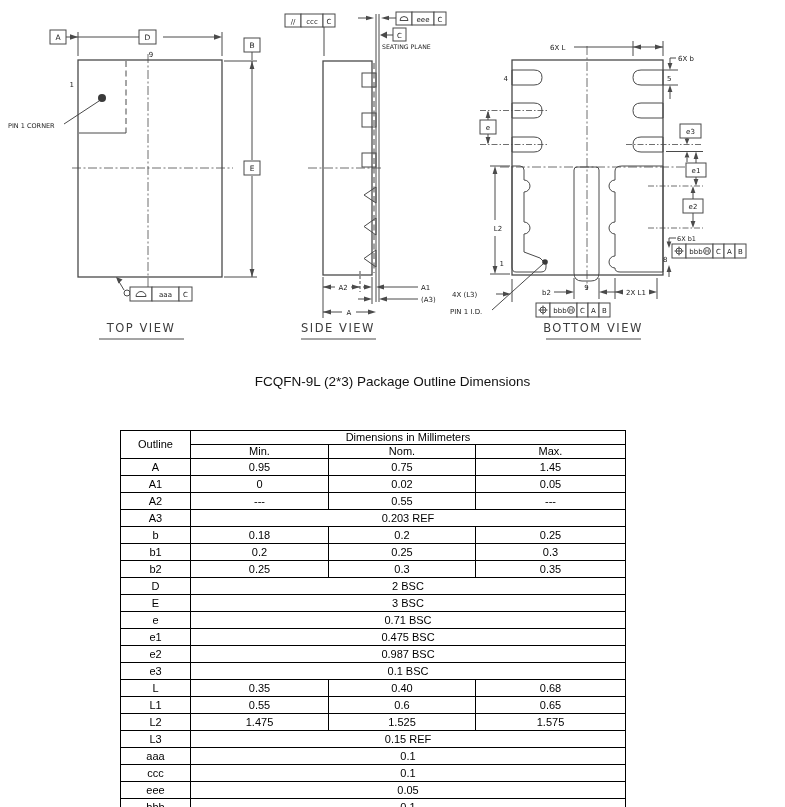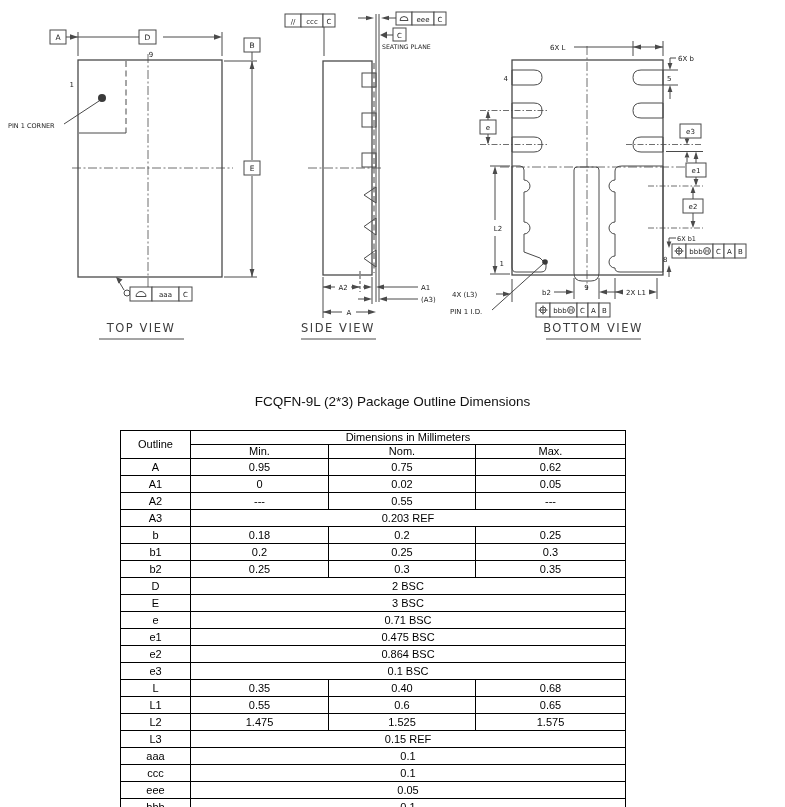--- a/index.html
+++ b/index.html
@@ -11,21 +11,21 @@
   .thk{stroke:#4a4a4a;stroke-width:1.3;fill:none;}
   .cl{stroke:#4a4a4a;stroke-width:0.8;fill:none;stroke-dasharray:9 2.5 2 2.5;}
   .cl2{stroke:#4a4a4a;stroke-width:0.8;fill:none;stroke-dasharray:6 2 1.5 2;}
   .dsh{stroke:#4a4a4a;stroke-width:1;fill:none;stroke-dasharray:6 3.5;}
   .ah{fill:#4a4a4a;stroke:none;}
   .bx{fill:#fff;stroke:#4a4a4a;stroke-width:1;}
   text{fill:#1a1a1a;font-family:"DejaVu Sans",sans-serif;}
   .t62{font-size:6.2px;} .t65{font-size:6.5px;} .t7{font-size:7px;} .t75{font-size:7.5px;}
   .t11{font-size:11.5px;letter-spacing:1.5px;fill:#3d3d3d;}
   .mid{text-anchor:middle;} .end{text-anchor:end;}
-  .doc-title{position:absolute;top:394px;left:0;width:785px;text-align:center;
+  .doc-title{position:absolute;top:374px;left:0;width:785px;text-align:center;
              font-size:13.5px;color:#111;}
   #dim-table{position:absolute;left:120px;top:430px;width:505px;border-collapse:collapse;
              table-layout:fixed;font-family:"Liberation Sans",sans-serif;font-size:11px;color:#000;}
   #dim-table td{border:1px solid #000;text-align:center;height:16px;padding:0 2px;
                 vertical-align:middle;line-height:1.1;}
   #dim-table tr.hdr td{height:13px;}
 </style>
 </head>
 <body>
 
@@ -362,21 +362,21 @@
     </tr>
     <tr class="hdr">
       <td>Min.</td>
       <td>Nom.</td>
       <td>Max.</td>
     </tr>
     <tr>
           <td>A</td>
           <td>0.95</td>
           <td>0.75</td>
-          <td>0.62</td>
+          <td>1.45</td>
         </tr>
     <tr>
           <td>A1</td>
           <td>0</td>
           <td>0.02</td>
           <td>0.05</td>
         </tr>
     <tr>
           <td>A2</td>
           <td>---</td>
@@ -416,21 +416,21 @@
     <tr>
           <td>e</td>
           <td colspan="3">0.71 BSC</td>
         </tr>
     <tr>
           <td>e1</td>
           <td colspan="3">0.475 BSC</td>
         </tr>
     <tr>
           <td>e2</td>
-          <td colspan="3">0.864 BSC</td>
+          <td colspan="3">0.987 BSC</td>
         </tr>
     <tr>
           <td>e3</td>
           <td colspan="3">0.1 BSC</td>
         </tr>
     <tr>
           <td>L</td>
           <td>0.35</td>
           <td>0.40</td>
           <td>0.68</td>

